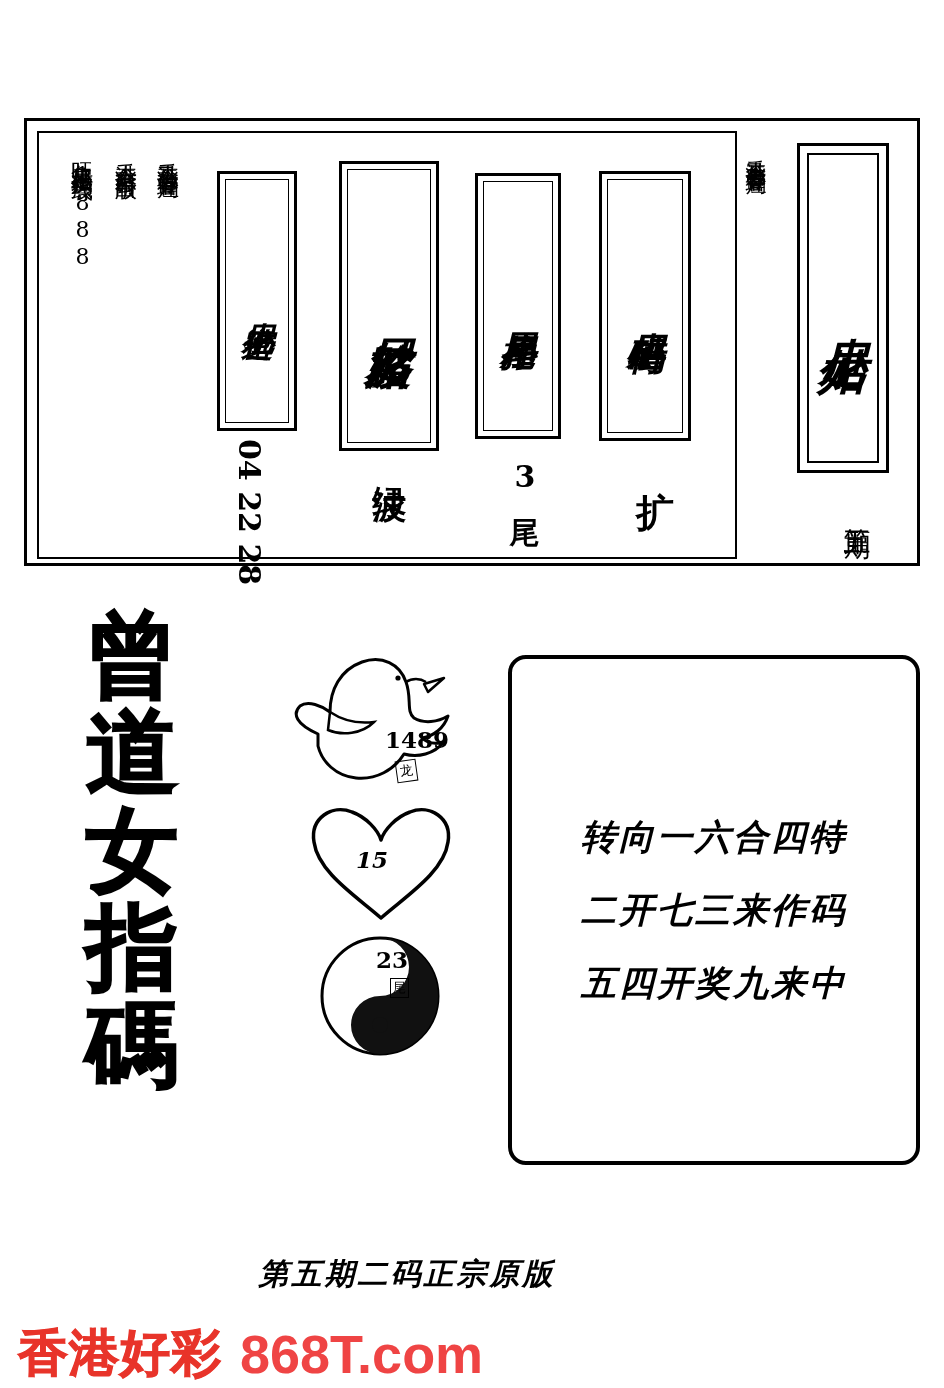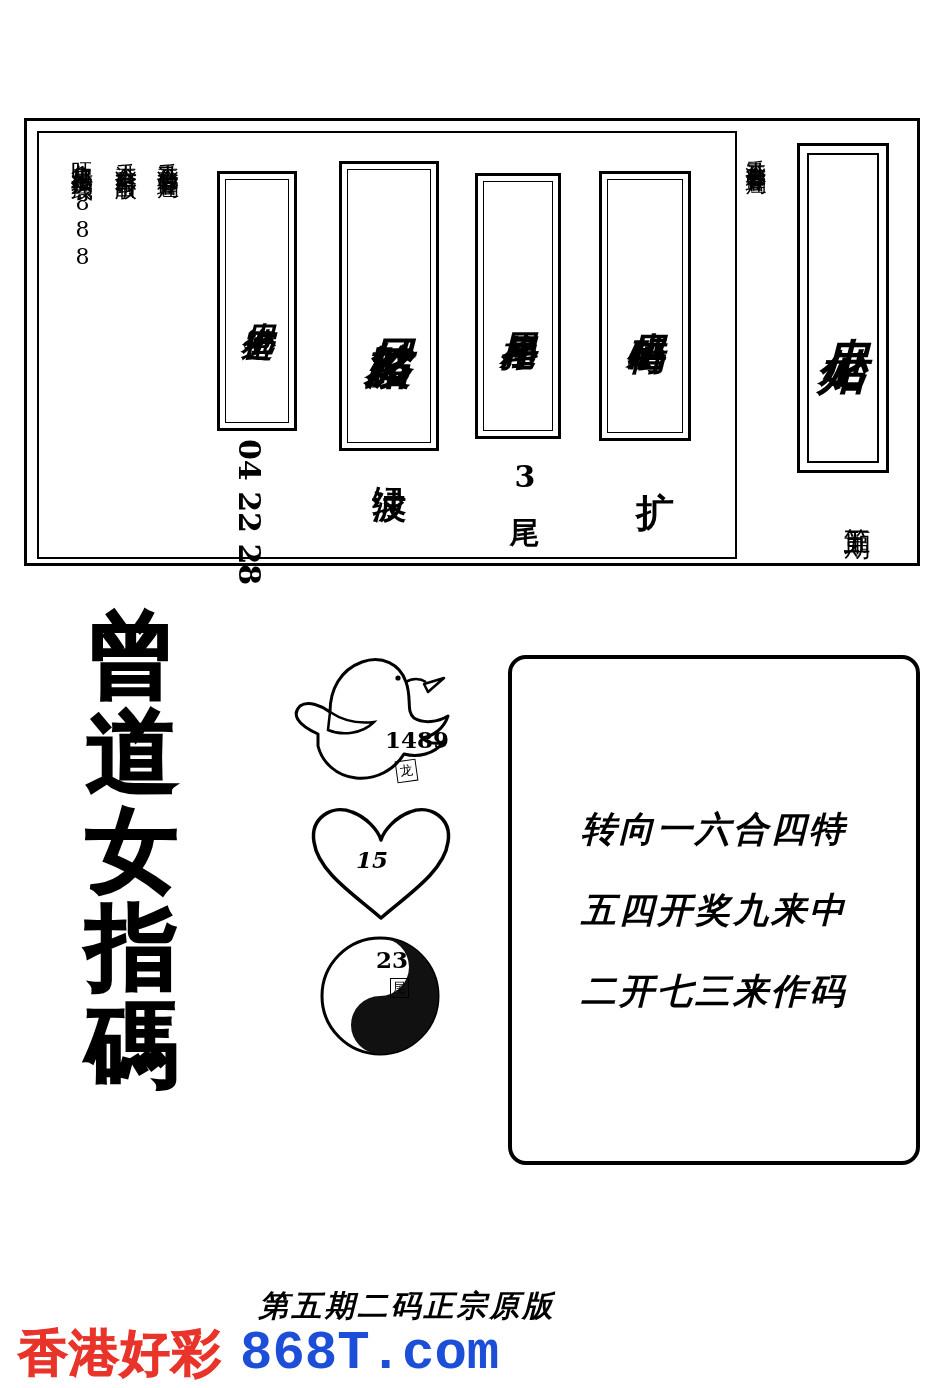--- a/index.html
+++ b/index.html
@@ -175,36 +175,36 @@
     top: 655px;
     width: 412px;
     height: 510px;
     border: 4px solid #000;
     border-radius: 18px;
     box-sizing: border-box;
     display: flex;
     flex-direction: column;
     justify-content: center;
     align-items: center;
-    gap: 34px;
+    gap: 26px;
   }
   .poem-line {
     font-family: "DejaVu Serif", serif;
     font-size: 35px;
     font-weight: bold;
     font-style: italic;
     letter-spacing: 3px;
     white-space: nowrap;
   }
 
   
   #caption {
     position: absolute;
     left: 0;
-    top: 1286px;
+    top: 1254px;
     width: 814px;
     text-align: center;
     font-family: "DejaVu Serif", serif;
     font-size: 30px;
     font-weight: bold;
     font-style: italic;
     letter-spacing: 3px;
   }
 
   
@@ -218,24 +218,24 @@
   }
   #footer-cn {
     font-family: "DejaVu Sans", sans-serif;
     font-weight: bold;
     font-size: 50px;
     color: #e8342a;
     letter-spacing: 1px;
     -webkit-text-stroke: 1px #e8342a;
   }
   #footer-url {
-    font-family: Liberation Mono, monospace;
+    font-family: Liberation Sans, sans-serif;
     font-weight: bold;
     font-size: 54px;
-    color: #1d4ed8;
+    color: #ef4444;
     letter-spacing: 0px;
   }
 </style>
 </head>
 <body>
 
 <div id="top-panel">
 
   <div id="top-inner-frame"></div>
 
@@ -321,22 +321,22 @@
     <circle cx="70" cy="41" r="8" fill="#ffffff"></circle>
     <circle cx="70" cy="99" r="8" fill="#111111"></circle>
   </svg>
   <div class="icon-num" style="left:82px; top:298px;margin-left:16px;">23</div>
   <div class="icon-sub" style="left:112px; top:330px; border:1px solid #000; padding:0px 2px;">尾</div>
 
 </div>
 
 <div id="poem-box">
   <div class="poem-line">转向一六合四特</div>
+  <div class="poem-line">二开七三来作码</div>
   <div class="poem-line">五四开奖九来中</div>
-  <div class="poem-line">二开七三来作码</div>
 </div>
 
 <div id="caption">第五期二码正宗原版</div>
 
 <div id="footer">
   <span id="footer-cn">香港好彩</span>
   <span id="footer-url">868T.com</span>
 </div>
 
 </body></html>

